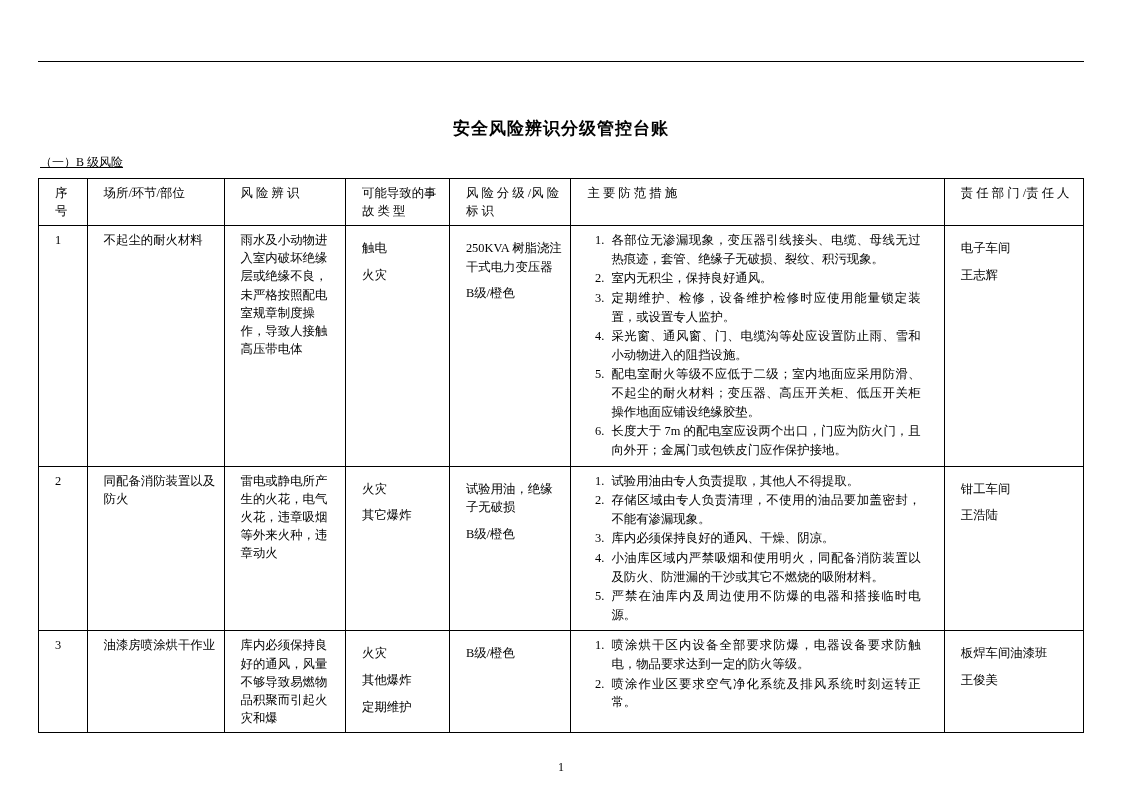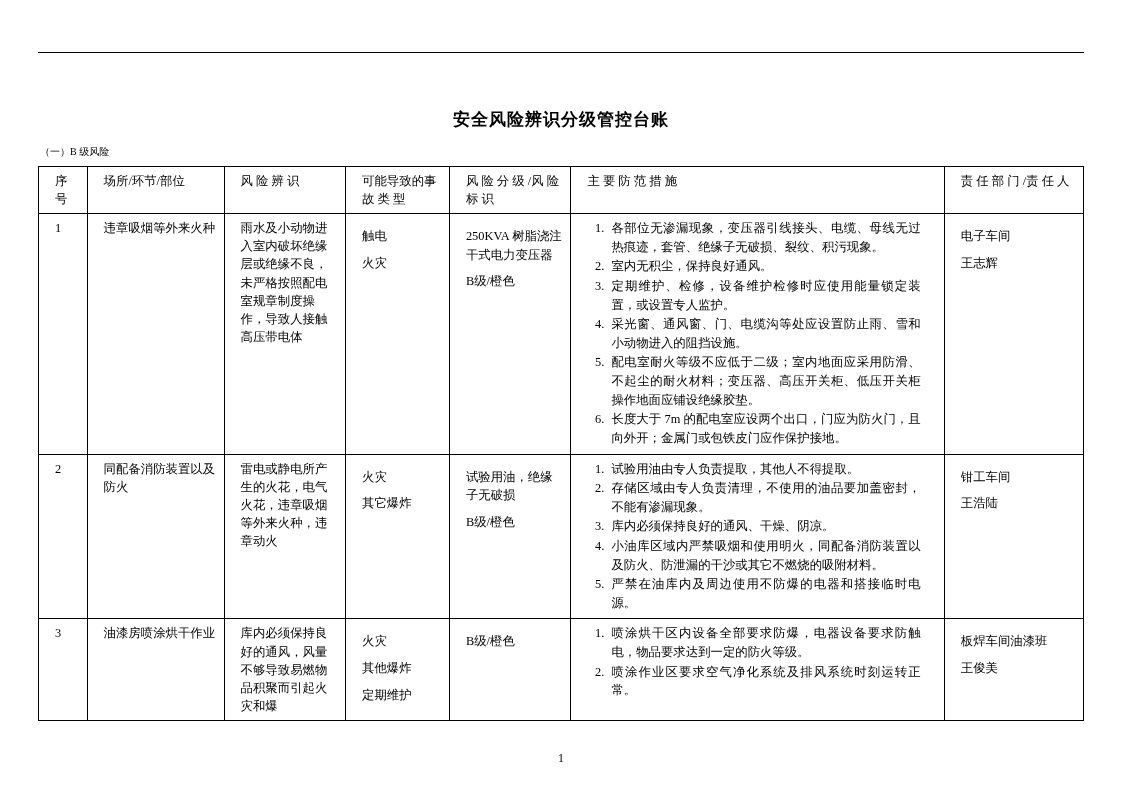--- a/index.html
+++ b/index.html
@@ -28,28 +28,29 @@
     right: 38px;
     top: 52px;
     border-top: 1px solid #000;
     height: 0;
   }
   .doc-title {
     text-align: center;
     font-size: 17px;
     font-weight: bold;
     letter-spacing: 1px;
-    margin: 0;
+    margin: 9px;
     padding-top: 108px;
     font-family: "Liberation Serif", "DejaVu Serif", serif;
   }
   .section-label {
-    font-size: 10px;
+    font-size: 12px;
     margin: 14px 0 7px 0;
     padding-left: 2px;
+    text-decoration: underline;
   }
   table.grid {
     border-collapse: collapse;
     width: 1046px;
     table-layout: fixed;
   }
   table.grid td, table.grid th {
     border: 1px solid #000;
     vertical-align: top;
     padding: 5px 6px 5px 16px;
@@ -129,21 +130,21 @@
         <td><span>可能导致的事 故 类 型</span></td>
         <td><span>风 险 分 级 /风 险 标 识</span></td>
         <td><span class="th-center">主    要    防    范    措    施</span></td>
         <td><span>责 任 部 门 /责        任        人</span></td>
       </tr>
     </thead>
     <tbody>
 
       <tr>
         <td class="mid-center">1</td>
-        <td class="mid-left">违章吸烟等外来火种</td>
+        <td class="mid-left">不起尘的耐火材料</td>
         <td class="mid-left">雨水及小动物进入室内破坏绝缘层或绝缘不良，未严格按照配电室规章制度操作，导致人接触高压带电体</td>
         <td class="mid-left stack">
           <div>触电</div>
           <div>火灾</div>
         </td>
         <td class="mid-left stack">
           <div>250KVA 树脂浇注干式电力变压器</div>
           <div>B级/橙色</div>
         </td>
         <td>

